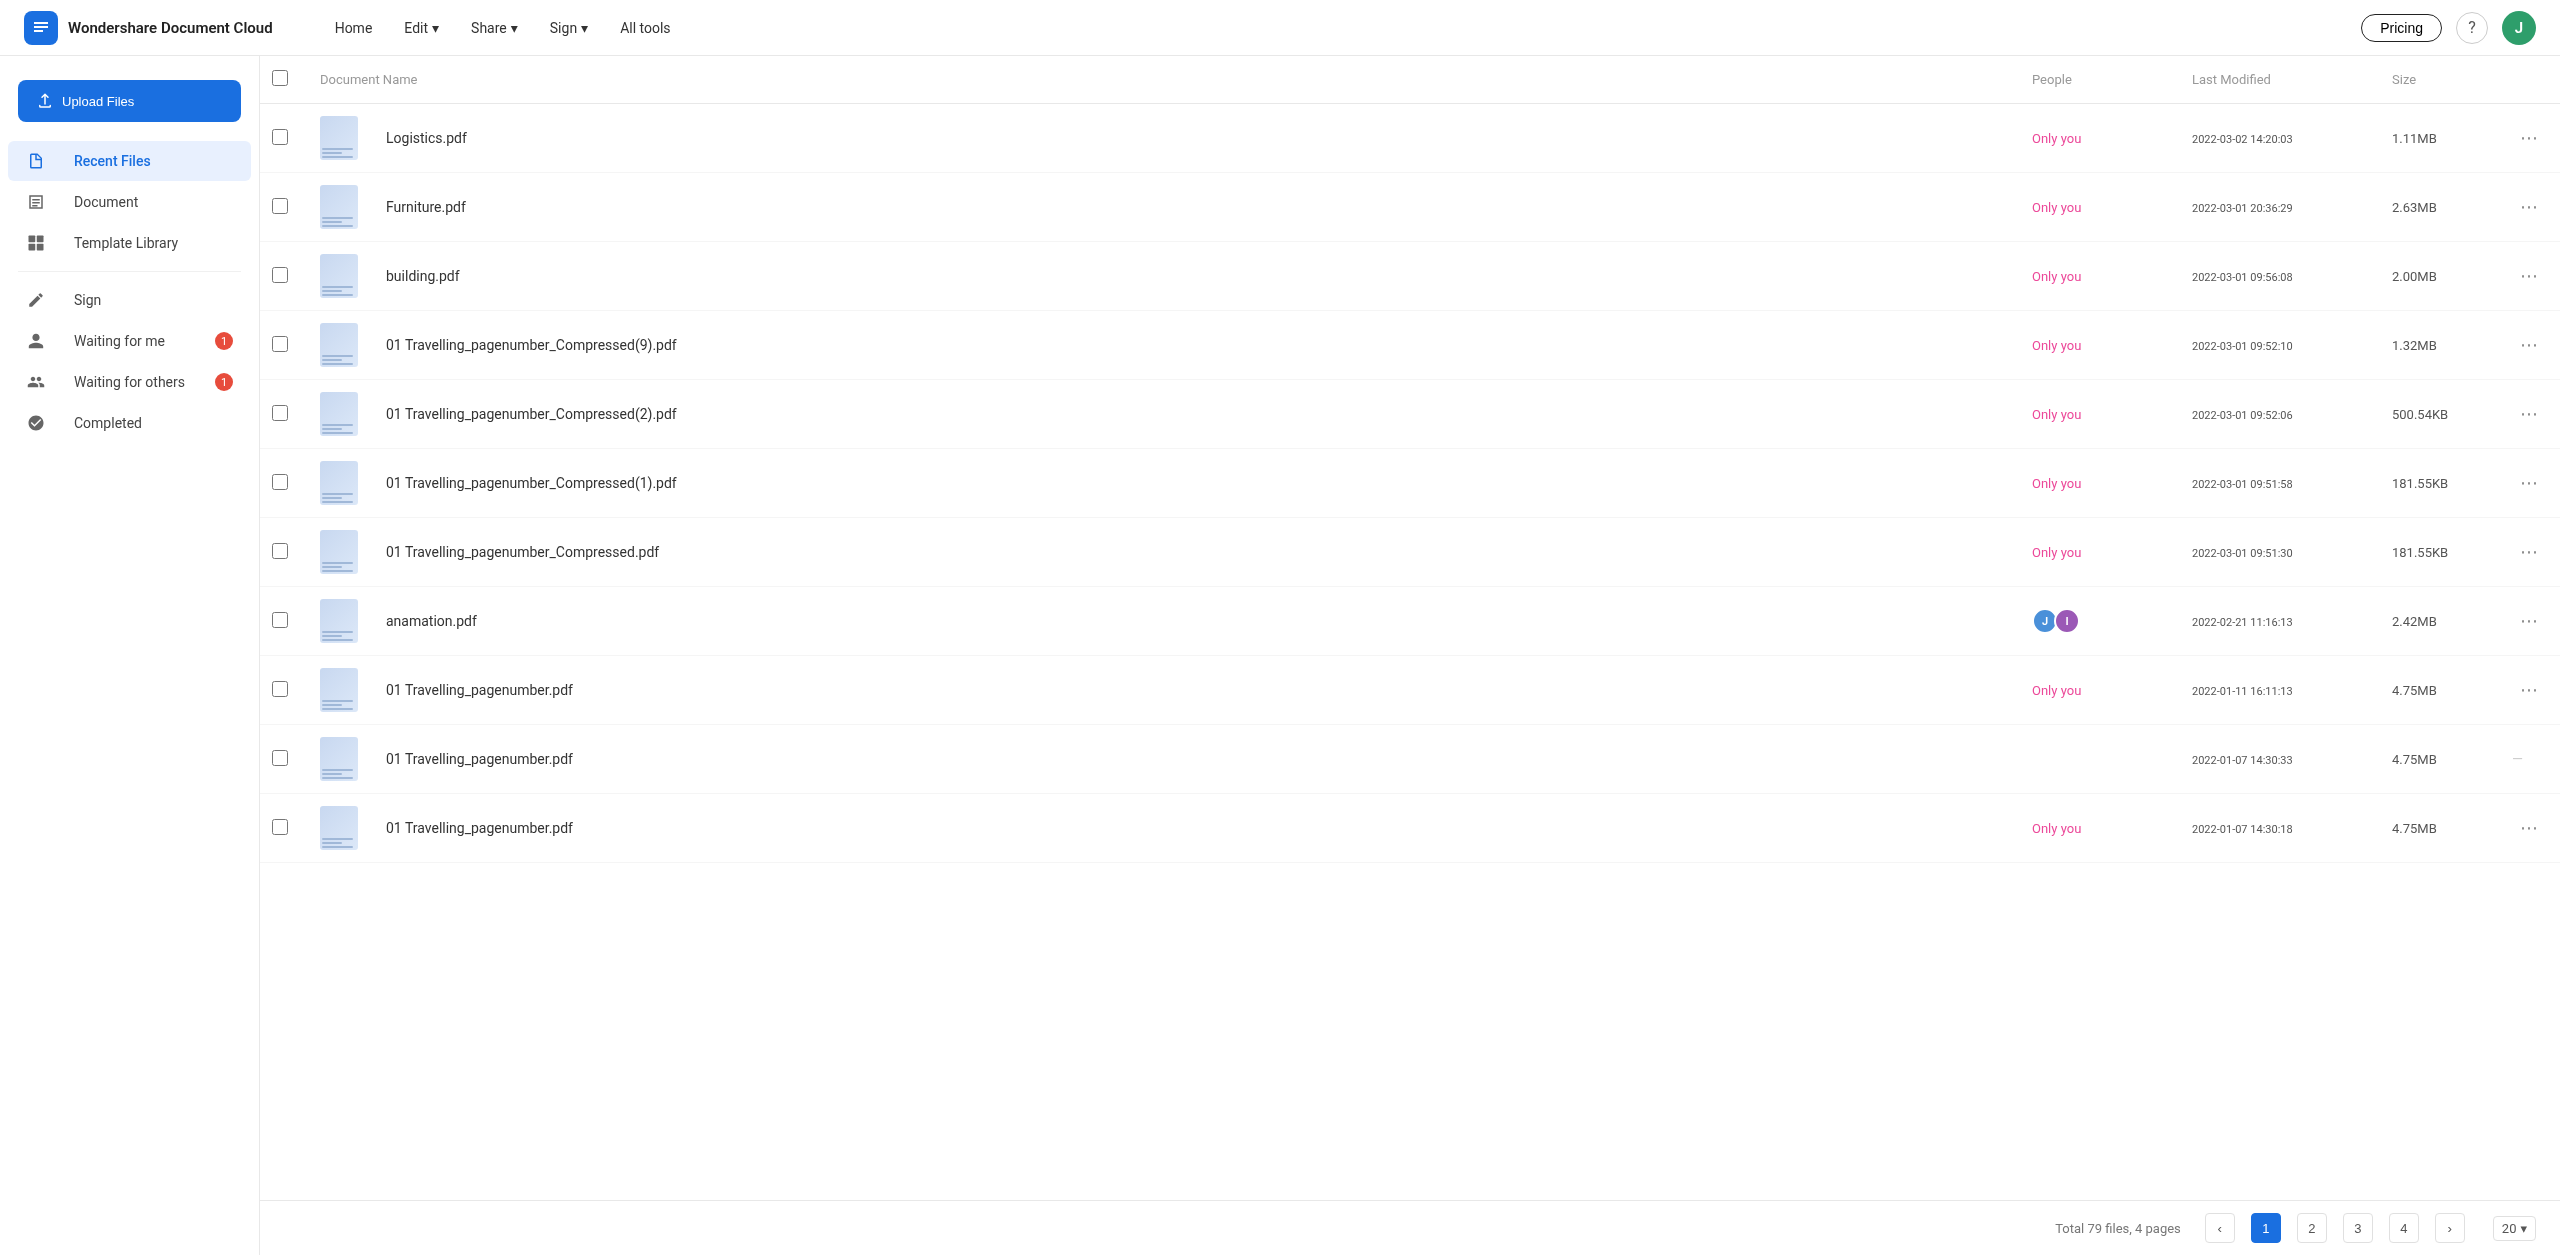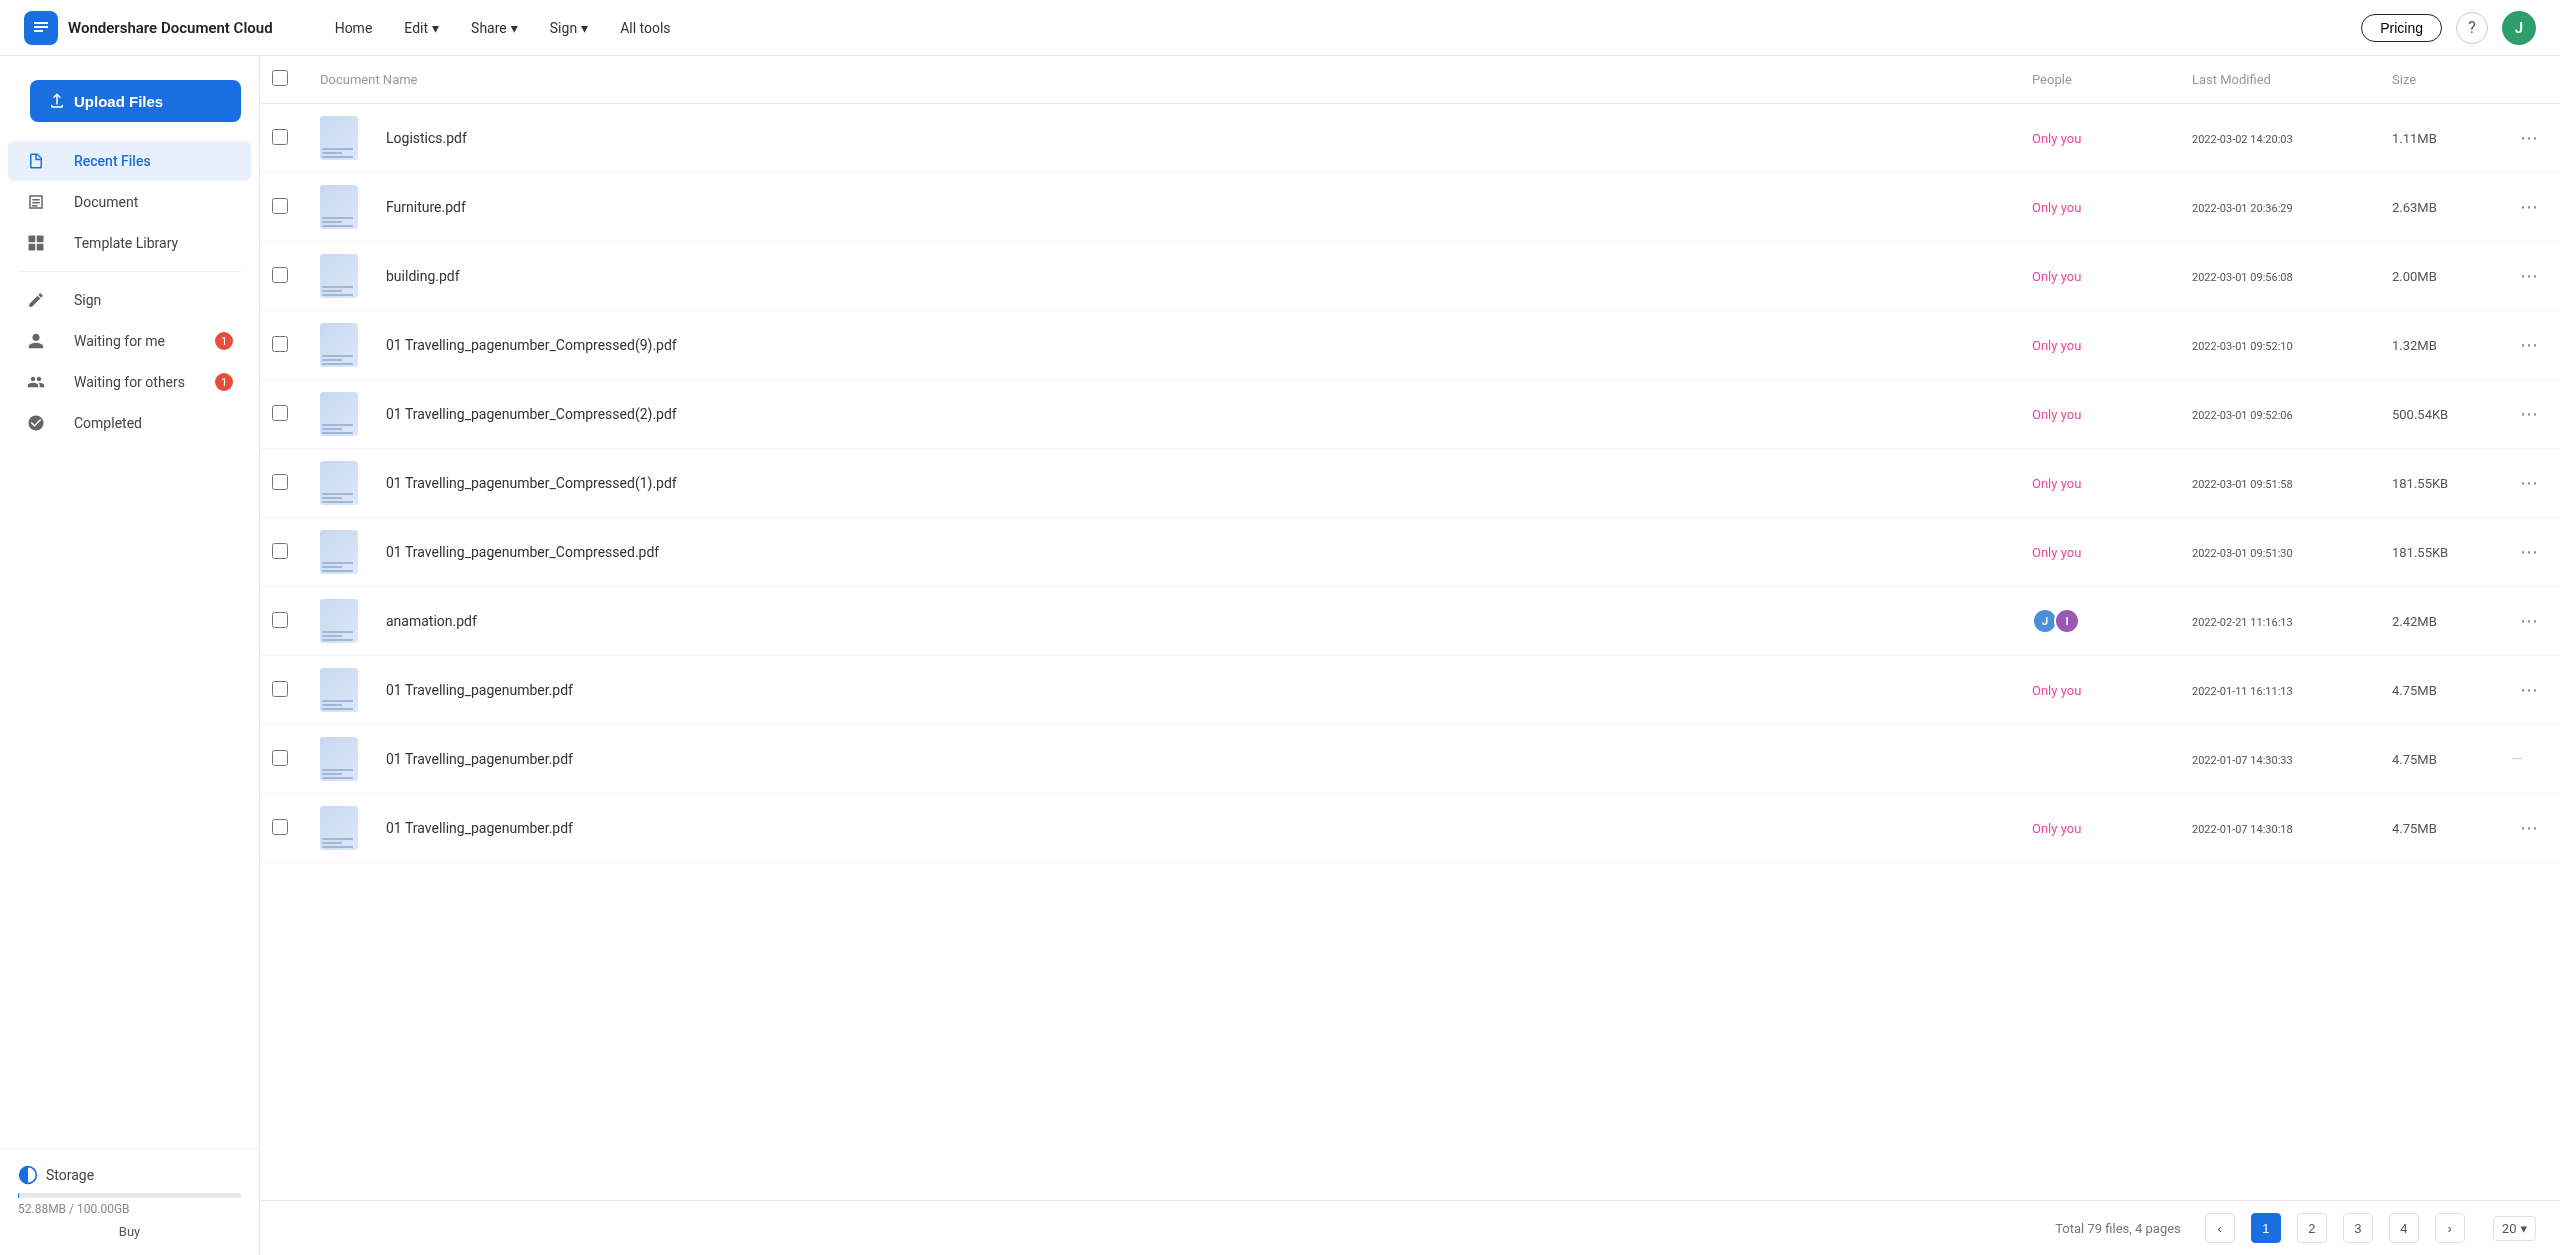--- a/index.html
+++ b/index.html
@@ -20,21 +20,21 @@
     .nav-right { display: flex; align-items: center; gap: 14px; margin-left: auto; }
     .pricing-btn { border: 1.5px solid #222; border-radius: 20px; padding: 5px 18px; font-size: 14px; font-weight: 500; cursor: pointer; background: #fff; }
     .help-btn { width: 32px; height: 32px; border-radius: 50%; border: 1.5px solid #ccc; display: flex; align-items: center; justify-content: center; font-size: 16px; cursor: pointer; color: #555; }
     .avatar { width: 34px; height: 34px; border-radius: 50%; background: #2e9e6b; display: flex; align-items: center; justify-content: center; color: #fff; font-size: 15px; font-weight: 600; cursor: pointer; }
 
     
     .main-layout { display: flex; flex: 1; overflow: hidden; }
 
     
     .sidebar { width: 260px; background: #fff; border-right: 1px solid #e8e8e8; display: flex; flex-direction: column; flex-shrink: 0; padding-top: 16px; }
-    .upload-btn { margin: 8px 18px 18px 30px; background: #1a6fe0; color: #fff; border: none; border-radius: 8px; padding: 12px 18px; font-size: 15px; font-weight: 700; cursor: pointer; display: flex; align-items: center; gap: 8px; }
+    .upload-btn { margin: 8px 18px 18px 18px; background: #1a6fe0; color: #fff; border: none; border-radius: 8px; padding: 12px 18px; font-size: 13px; font-weight: 400; cursor: pointer; display: flex; align-items: center; gap: 8px; }
     .upload-btn svg { fill: #fff; }
     .sidebar-section { padding: 0 0 8px 0; }
     .sidebar-item { display: flex; align-items: center; gap: 28px; padding: 10px 18px; cursor: pointer; border-radius: 6px; margin: 1px 8px; font-size: 14px; color: #444; }
     .sidebar-item.active { background: #e8f0fe; color: #1a6fe0; font-weight: 500; }
     .sidebar-item .icon { width: 20px; height: 20px; display: flex; align-items: center; justify-content: center; flex-shrink: 0; }
     .sidebar-item .badge { background: #e74c3c; color: #fff; border-radius: 10px; font-size: 11px; min-width: 18px; height: 18px; display: flex; align-items: center; justify-content: center; padding: 0 4px; margin-left: auto; }
     .sidebar-divider { height: 1px; background: #f0f0f0; margin: 8px 18px; }
     .sidebar-bottom { margin-top: auto; padding: 16px 18px; border-top: 1px solid #f0f0f0; }
     .storage-label { display: flex; align-items: center; gap: 8px; font-size: 14px; color: #444; margin-bottom: 8px; }
     .storage-bar-bg { background: #e8e8e8; border-radius: 4px; height: 5px; }
@@ -196,38 +196,20 @@
         <span class="icon">
           <svg width="18" height="18" viewBox="0 0 24 24" fill="#666">
               <path d="M12 2C6.48 2 2 6.48 2 12s4.48 10 10 10 10-4.48 10-10S17.52 2 12 2zm-2 15l-5-5 1.41-1.41L10 14.17l7.59-7.59L19 8l-9 9z"></path>
             </svg>
         </span>
         <span>Completed</span>
       </div>
 
     </div>
 
-    <div class="sidebar-bottom">
-      <div class="storage-label">
-        <svg width="20" height="20" viewBox="0 0 24 24">
-          <path d="M12 2C6.48 2 2 6.48 2 12s4.48 10 10 10 10-4.48 10-10S17.52 2 12 2z" fill="none" stroke="#1a6fe0" stroke-width="2"></path>
-          <path d="M12 2C6.48 2 2 6.48 2 12s4.48 10 10 10" fill="#1a6fe0"></path>
-        </svg>
-        <span>Storage</span>
-      </div>
-      <div class="storage-bar-bg">
-        <div class="storage-bar-fill" style="width: 0.05%"></div>
-      </div>
-      <div class="storage-text">
-        <span>52.88MB</span>
-        <span> / </span>
-        <span>100.00GB</span>
-      </div>
-      <a class="buy-btn">Buy</a>
-    </div>
   </aside>
 
   <main class="content">
     <div class="file-table">
       <table>
         <thead>
           <tr>
             <th class="check-col">
               <input type="checkbox" style="">
             </th>

